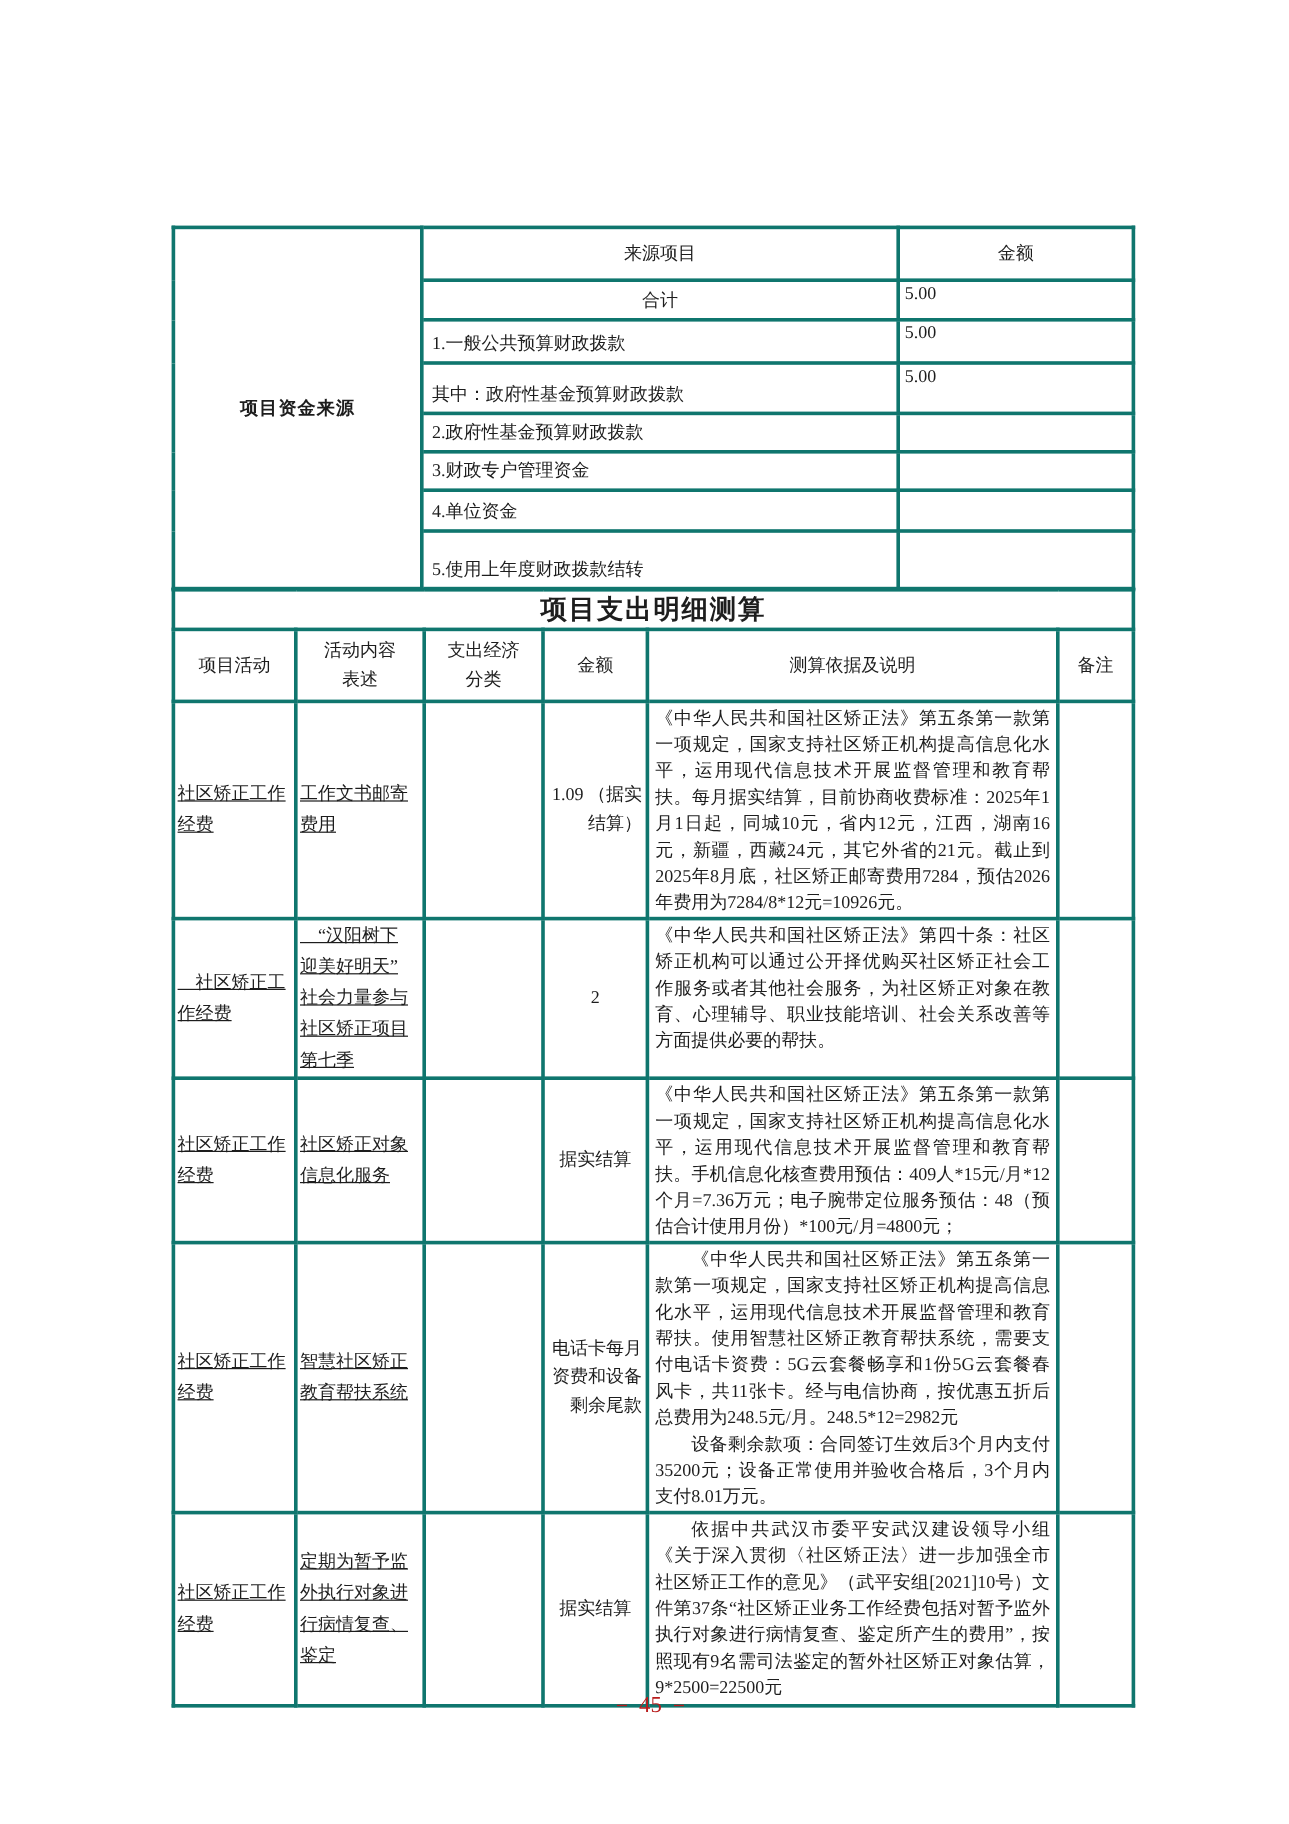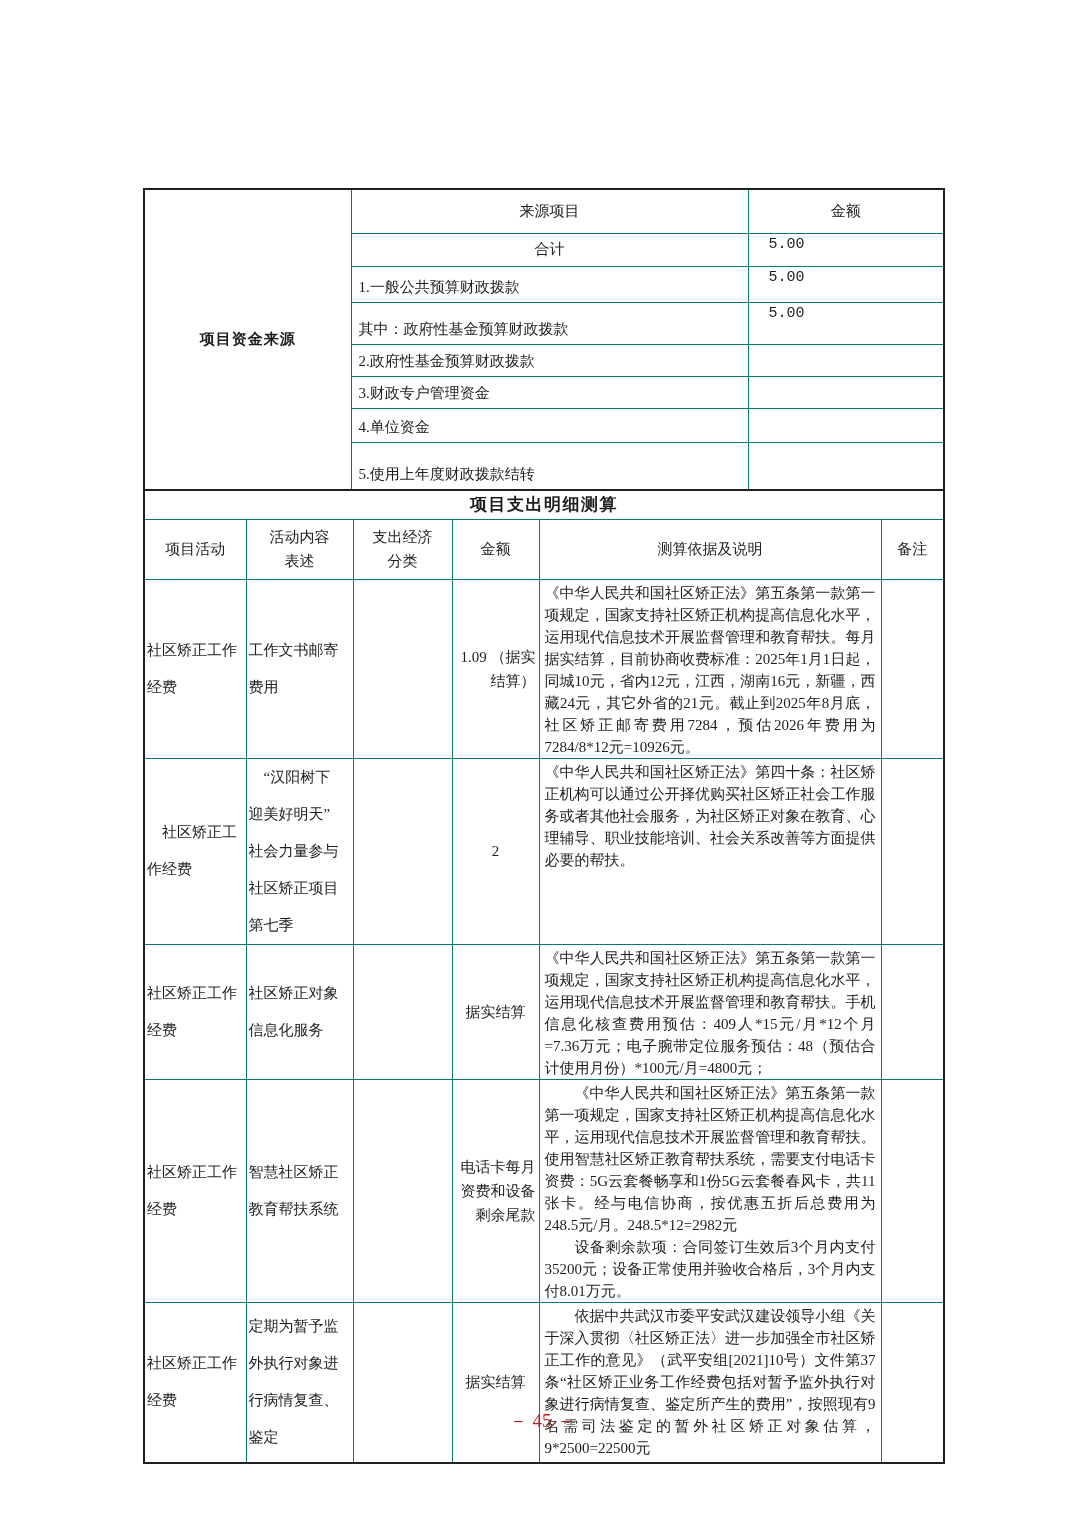--- a/index.html
+++ b/index.html
@@ -6,43 +6,43 @@
   html, body { background: #ffffff; }
   body {
     width: 1074px; height: 1520px;
     position: relative;
     font-family: "Liberation Serif", "DejaVu Serif", serif;
     color: #1d1d1d;
   }
   .doc { position: absolute; left: 143px; top: 188px; width: 800px; }
 
   table { border-collapse: collapse; table-layout: fixed; width: 800px; }
-  td { border: 1px solid #0f766e; overflow: hidden; }
+  td { border: 3px solid #0f766e; overflow: hidden; }
 
   
   .t1 { border: 2px solid #1f1f1f; }
   .t1 td { font-size: 15px; }
   .f-rowlabel { text-align: center; vertical-align: middle; font-size: 15.5px; letter-spacing: 1px; font-weight: bold; }
   .t1 .hdr { text-align: center; vertical-align: middle; }
   .f-label { text-align: left; vertical-align: bottom; padding: 0 2px 5px 7px; margin-left: 40px; }
   .f-label.center { text-align: center; vertical-align: middle; padding: 0; }
-  .f-amt { text-align: left; vertical-align: top; padding: 1px 0 0 20px; line-height: 19px; font-family: Liberation Mono, monospace; }
+  .f-amt { text-align: left; vertical-align: top; padding: 1px 0 0 4px; line-height: 19px; }
 
   
   .t2 { border: 2px solid #1f1f1f; margin-top: -2px; }
   .t2 td { font-size: 15px; }
   .t2 .title-cell {
     font-family: "Liberation Sans", "DejaVu Sans", sans-serif;
-    font-weight: 700; font-size: 17px; letter-spacing: 1.5px;
+    font-weight: 700; font-size: 22px; letter-spacing: 1.5px;
     text-align: center; vertical-align: middle;
   }
   .t2 .h-cell { text-align: center; vertical-align: middle; white-space: pre-line; line-height: 24px; }
   .e-activity, .e-content {
     vertical-align: middle; text-align: justify;
-    white-space: pre-line; line-height: 37px; padding: 0 2px;
+    white-space: pre-line; line-height: 26px; padding: 0 2px; text-decoration: underline;
   }
   .e-econ, .e-note { vertical-align: middle; }
   .e-amount { vertical-align: middle; text-align: center; white-space: pre-line; line-height: 24px; padding: 0 3px; }
   .e-amount.al-right { text-align: right; }
   .e-amount.al-left  { text-align: right; }
   .e-basis { vertical-align: top; padding: 2px 5px 0 5px; }
   .e-basis p { text-align: justify; line-height: 22px; font-size: 15px; }
   .e-basis p.indent { text-indent: 2em; }
 
   .page-num {

